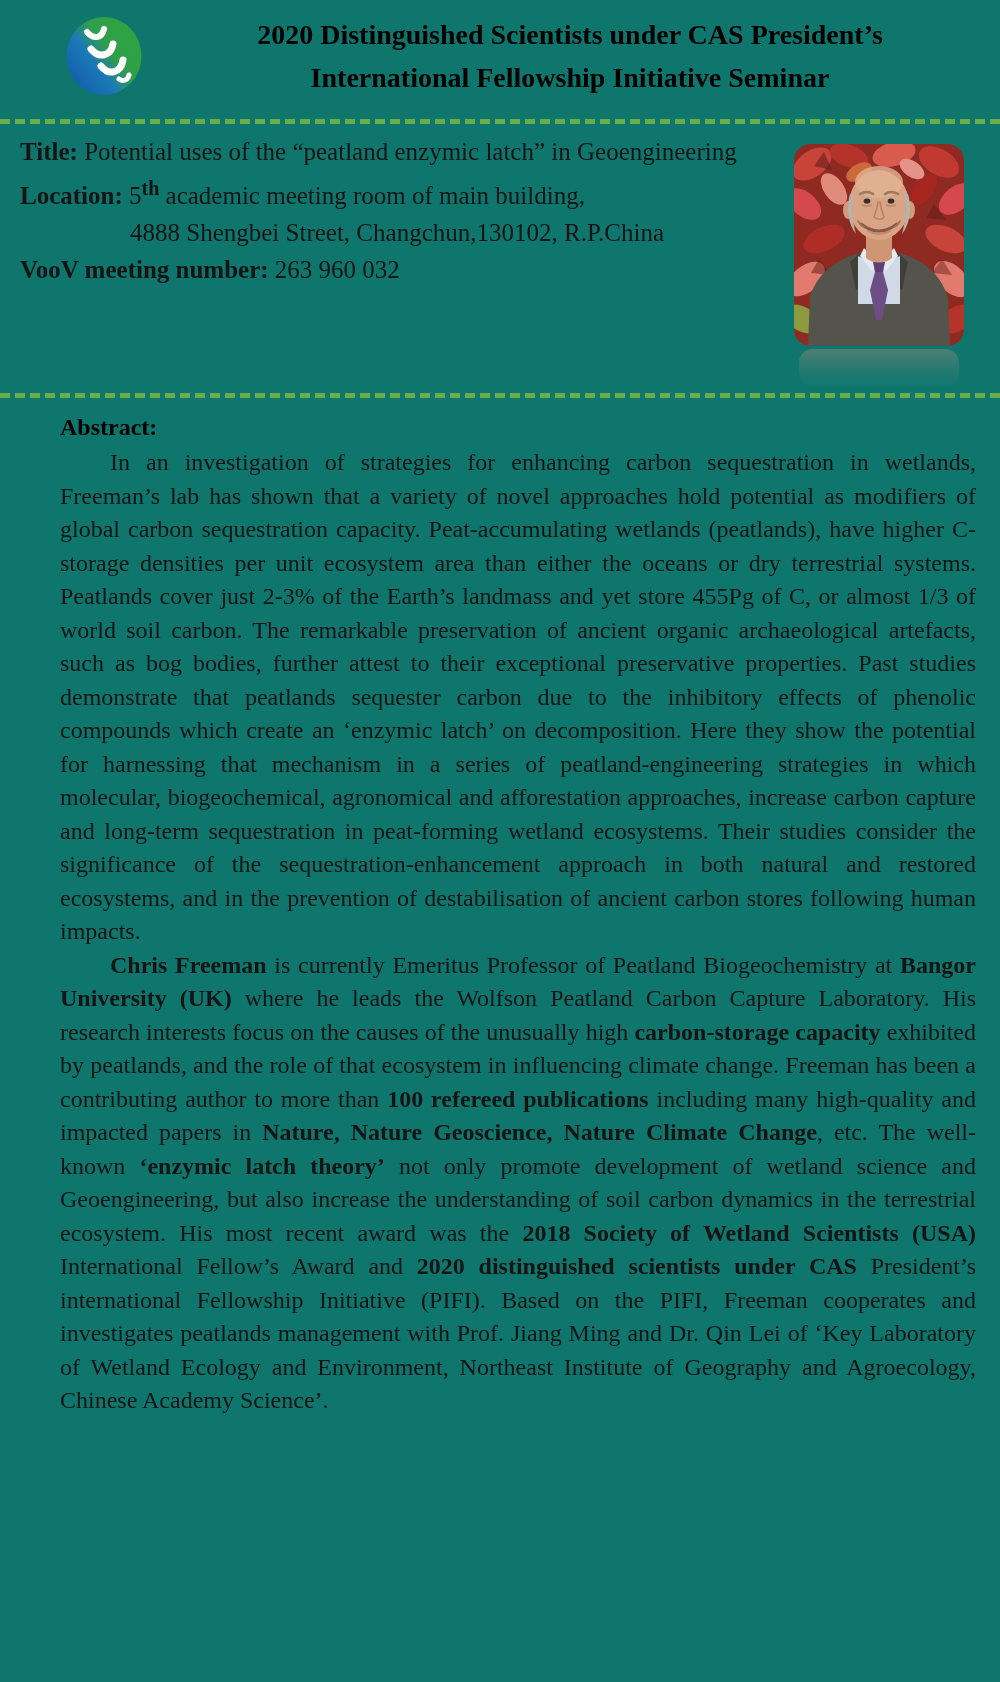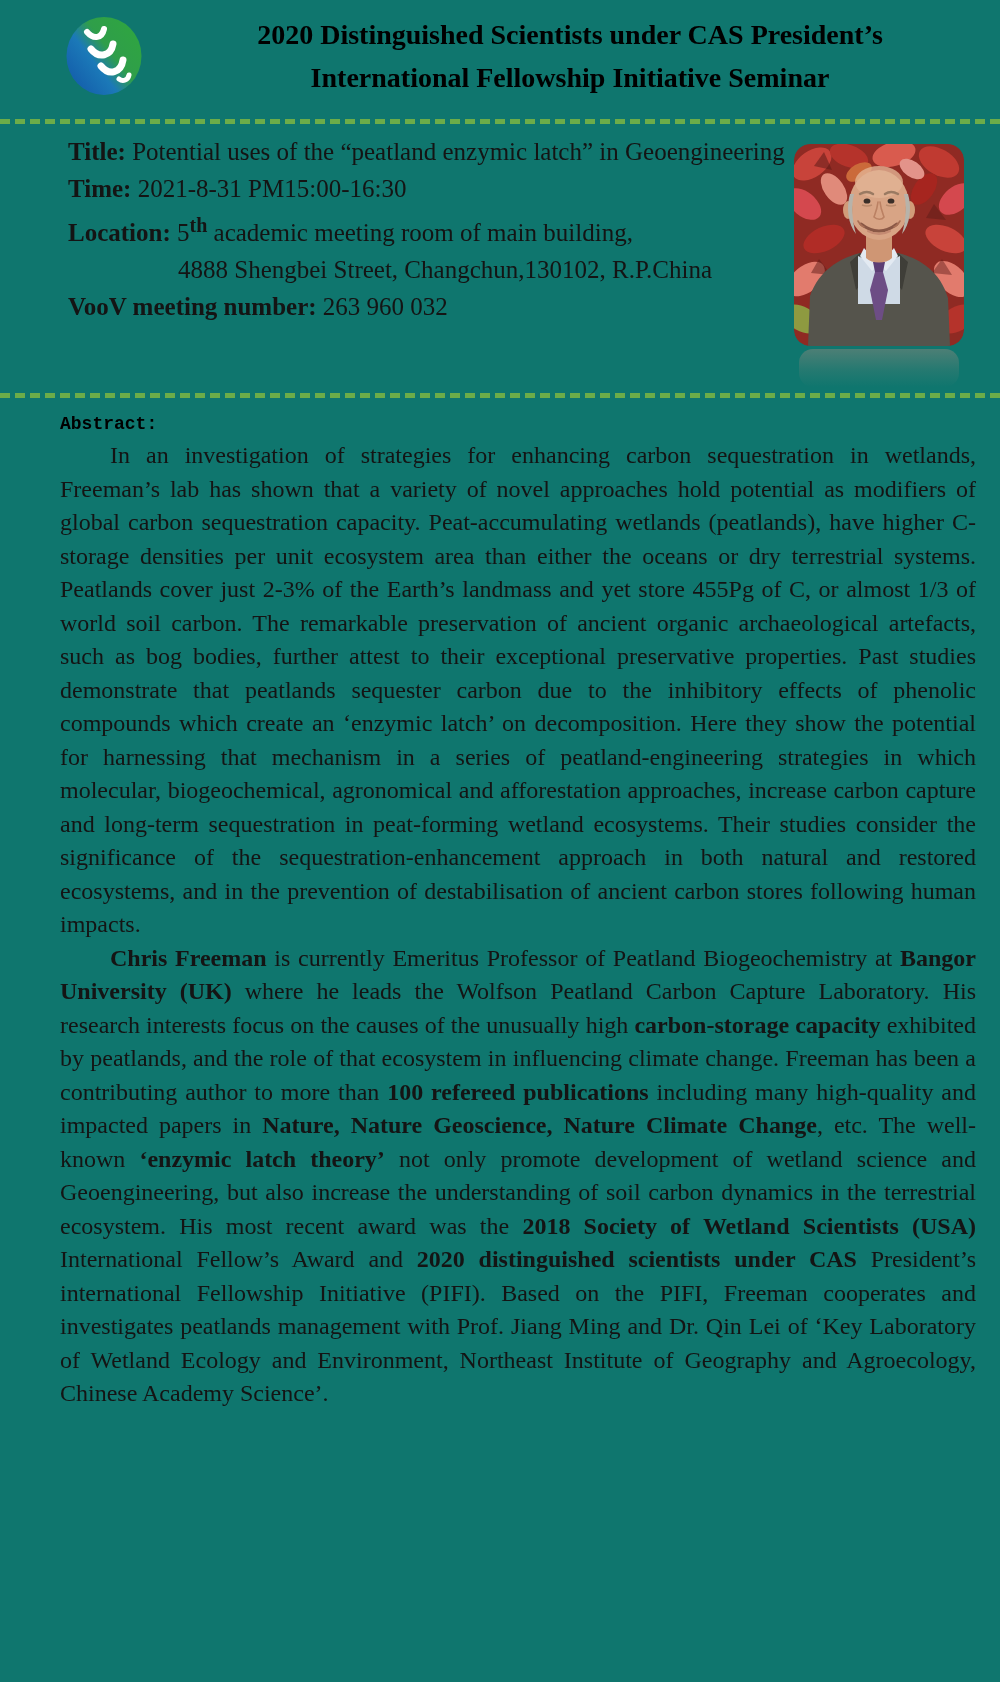--- a/index.html
+++ b/index.html
@@ -34,21 +34,21 @@
   .dashes {
     height: 5px;
     background: repeating-linear-gradient(90deg,
       #6cac49 0, #6cac49 10px, rgba(0,0,0,0) 10px, rgba(0,0,0,0) 15px);
   }
   
   .info {
     position: relative;
     height: 269px;
     box-sizing: border-box;
-    padding: 9px 0 0 68px;
+    padding: 9px 0 0 20px;
   }
   .info-line {
     margin: 0;
     font-size: 25px;
     line-height: 37px;
     white-space: nowrap;
   }
   .info-line b { font-weight: bold; }
   .info-line .addr { padding-left: 110px; }
   sup { font-size: 20px; font-weight: bold; }
@@ -66,24 +66,23 @@
     border-radius: 14px;
     background: linear-gradient(180deg,
       rgba(138,136,125,0.50) 0%,
       rgba(138,136,125,0.18) 55%,
       rgba(245,242,227,0) 100%);
   }
   
   .content { padding: 0 0 0 60px; }
   .section-heading {
     margin: 16px 0 5px 0;
-    font-size: 18px;
+    font-size: 24px;
     font-weight: bold;
     color: #000;
-    font-family: Liberation Mono, monospace;
   }
   .intro-heading { margin-top: 52px; }
   .para {
     margin: 0;
     width: 916px;
     font-size: 24px;
     line-height: 33.5px;
     text-align: justify;
     text-indent: 50px;
   }
@@ -117,21 +116,20 @@
     <h1 class="header-title">
       <span class="title-line">2020 Distinguished Scientists under CAS President’s</span>
       <span class="title-line">International Fellowship Initiative Seminar</span>
     </h1>
   </header>
 
   <div class="dashes"></div>
 
   <section class="info">
     <p class="info-line"><b>Title:</b> <span>Potential uses of the “peatland enzymic latch” in Geoengineering</span></p>
-    <p class="info-line"><b>Time:</b> <span>2021-8-31 PM15:00-16:30</span></p>
     <p class="info-line"><b>Location:</b> <span><span>5</span><sup>th</sup><span> academic meeting room of main building,</span></span></p>
     <p class="info-line"><span class="addr">4888 Shengbei Street, Changchun,130102, R.P.China</span></p>
     <p class="info-line"><b>VooV meeting number:</b> <span>263 960 032</span></p>
 
     <figure class="photo">
       <svg viewBox="0 0 170 202" width="170" height="202" aria-hidden="true">
         <defs>
           <clipPath id="photoClip">
               <rect x="0" y="0" width="170" height="202" rx="16" ry="16"></rect>
             </clipPath>

